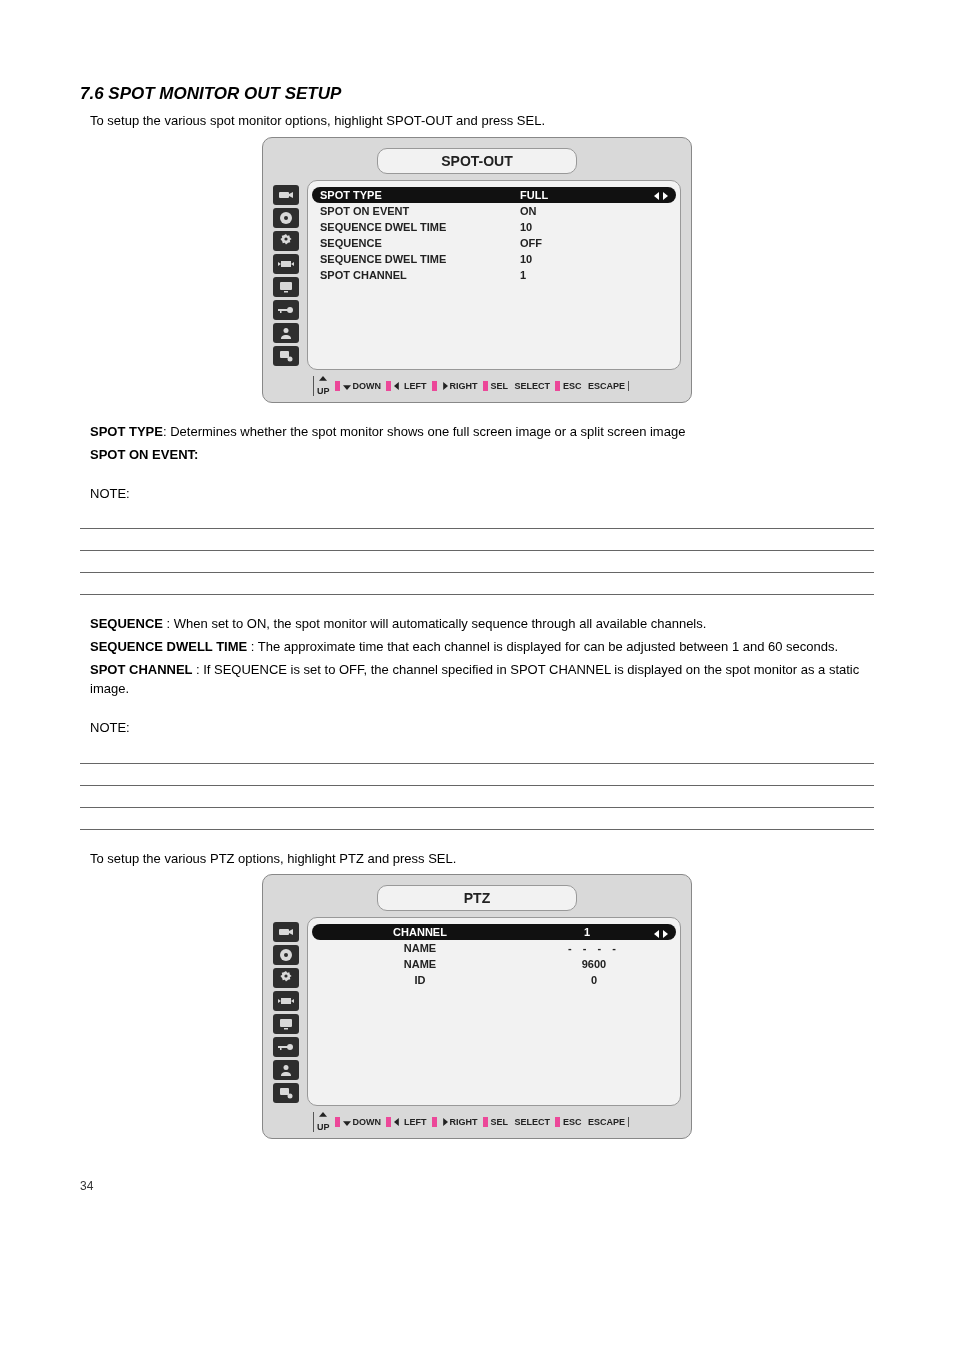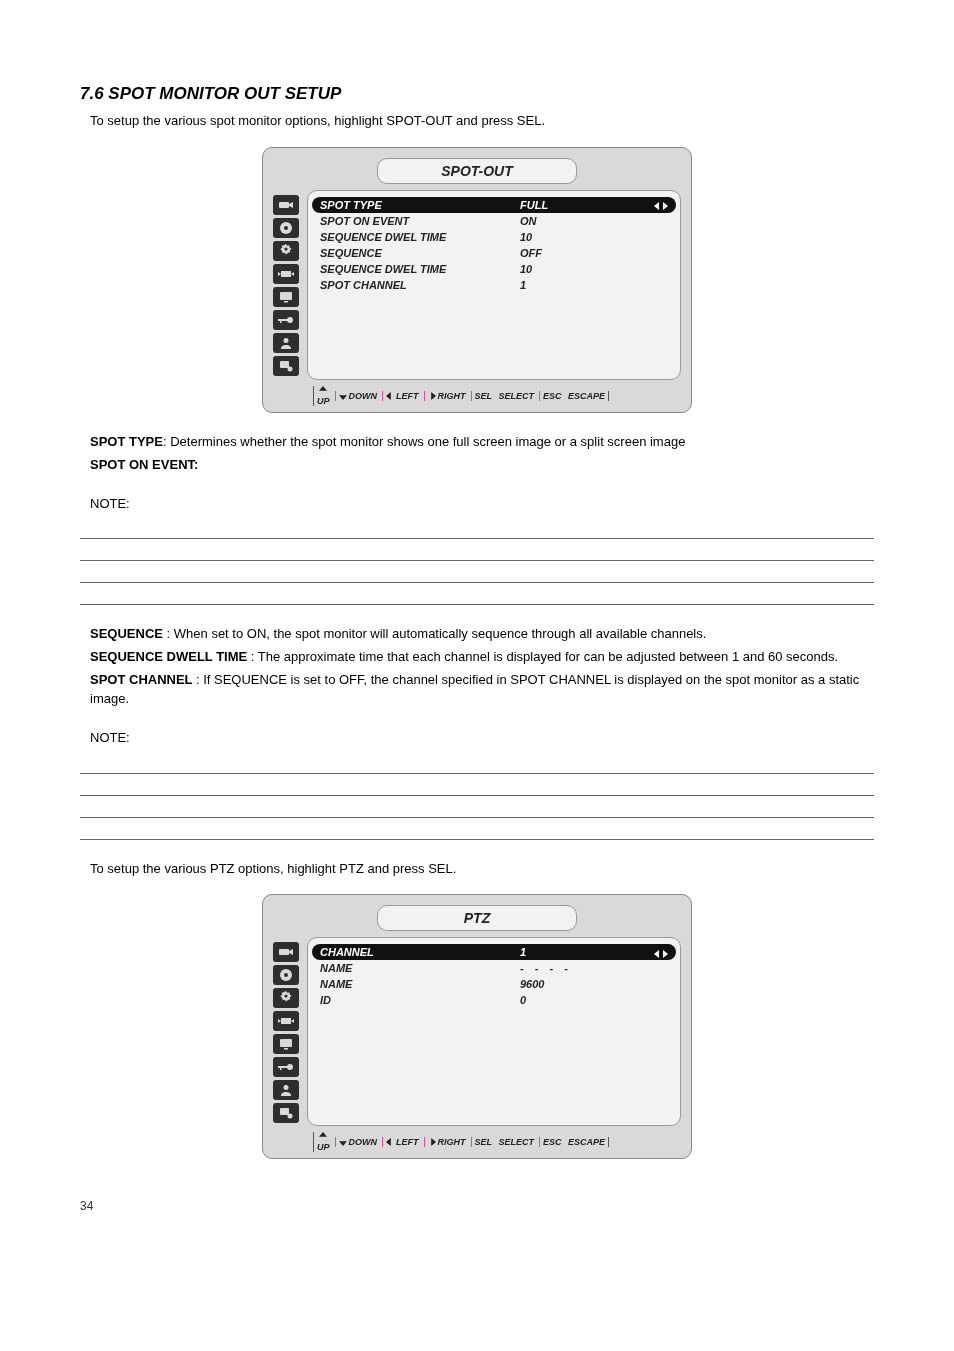--- a/index.html
+++ b/index.html
@@ -7,36 +7,36 @@
   .page { width: 954px; padding: 60px 80px 40px 80px; position: relative; }
   .page-number { text-align: left; font-size: 12px; color: #333; margin-top: 40px; }
 
   .section-title { font-size: 17px; font-weight: bold; margin: 24px 0 8px 0; font-style: italic; }
   .body-text { font-size: 13px; line-height: 1.45; margin: 4px 10px; }
 
   .notes-block { margin: 20px 0; }
   .note-line { width: 100%; height: 22px; border-bottom: 1px solid #666; }
 
   
-  .osd-wrap { width: 430px; margin: 16px auto 20px auto; font-style: italic; }
+  .osd-wrap { width: 430px; margin: 6px auto 20px auto; }
   .osd { width: 430px; background: #d9d9d9; border: 1px solid #888; border-radius: 10px; padding: 10px 10px 6px 10px; position: relative; }
   .osd-title-pill { width: 200px; margin: 0 auto 6px auto; background: #f2f2f2; border: 1px solid #999; border-radius: 10px; text-align: center; font-size: 14px; font-weight: bold; padding: 4px 0; color: #222; }
   .osd-body { display: flex; }
   .osd-icons { width: 34px; margin-top: 2px; }
   .osd-icons .ico { width: 26px; height: 20px; margin: 3px 0; background: #2e2e2e; border-radius: 3px; display:flex; align-items:center; justify-content:center; }
   .osd-icons .ico svg { fill: #d9d9d9; }
   .osd-main { flex: 1; background: #f2f2f2; border: 1px solid #999; border-radius: 10px; padding: 6px 8px 60px 8px; position: relative; min-height: 190px; }
   .row { display: flex; align-items: center; font-size: 11px; font-weight: bold; color: #222; padding: 2px 4px; }
   .row .lab { flex: 0 0 200px; }
   .row .val { flex: 1; }
   .row.selected { background: #111; color: #fff; border-radius: 10px; padding: 2px 8px; margin: 0 -4px; }
   .row.selected .arrow-lr { float: right; }
   .arrow-lr svg { fill: #fff; vertical-align: middle; }
   .osd-help { font-size: 9px; font-weight: bold; color: #222; margin-top: 6px; padding-left: 40px; display:flex; align-items:center; gap:2px; flex-wrap:wrap; }
-  .osd-help .kseg { display:inline-flex; align-items:center; gap:2px; padding: 0 3px; border-left: 1px solid #ec4899; }
+  .osd-help .kseg { display:inline-flex; align-items:center; gap:2px; padding: 0 3px; border-left: 5px solid #ec4899; }
   .osd-help .kseg:first-child { border-left: 1px solid #555; flex-direction: column; }
   .osd-help .kseg:last-child { border-right: 1px solid #555; }
   .osd-help svg { width:8px; height:8px; fill:#222; }
   .val-dashes { letter-spacing: 4px; font-weight: bold; }
 </style>
 </head>
 <body>
 
 <div class="page">
 
@@ -240,21 +240,21 @@
                 <path d="M2 12c0-3 2-4 5-4s5 1 5 4z"></path>
               </svg>
             </div>
           <div class="ico">
               <svg width="14" height="12" viewBox="0 0 14 12">
                 <rect x="1" y="1" width="9" height="7" rx="1"></rect>
                 <circle cx="11" cy="9" r="2.5"></circle>
               </svg>
             </div>
         </div>
-        <div class="osd-main" style="min-height:170px;">
+        <div class="osd-main" style="min-height:170px;text-align:center;">
           <div class="row selected">
             <span class="lab">CHANNEL</span>
             <span class="val">1</span>
             <span class="arrow-lr"><svg width="14" height="8" viewBox="0 0 14 8">
                   <path d="M5 0L0 4l5 4zM9 0l5 4-5 4z"></path>
                 </svg></span>
           </div>
           <div class="row">
             <span class="lab">NAME</span>
             <span class="val val-dashes">- - - -</span>

